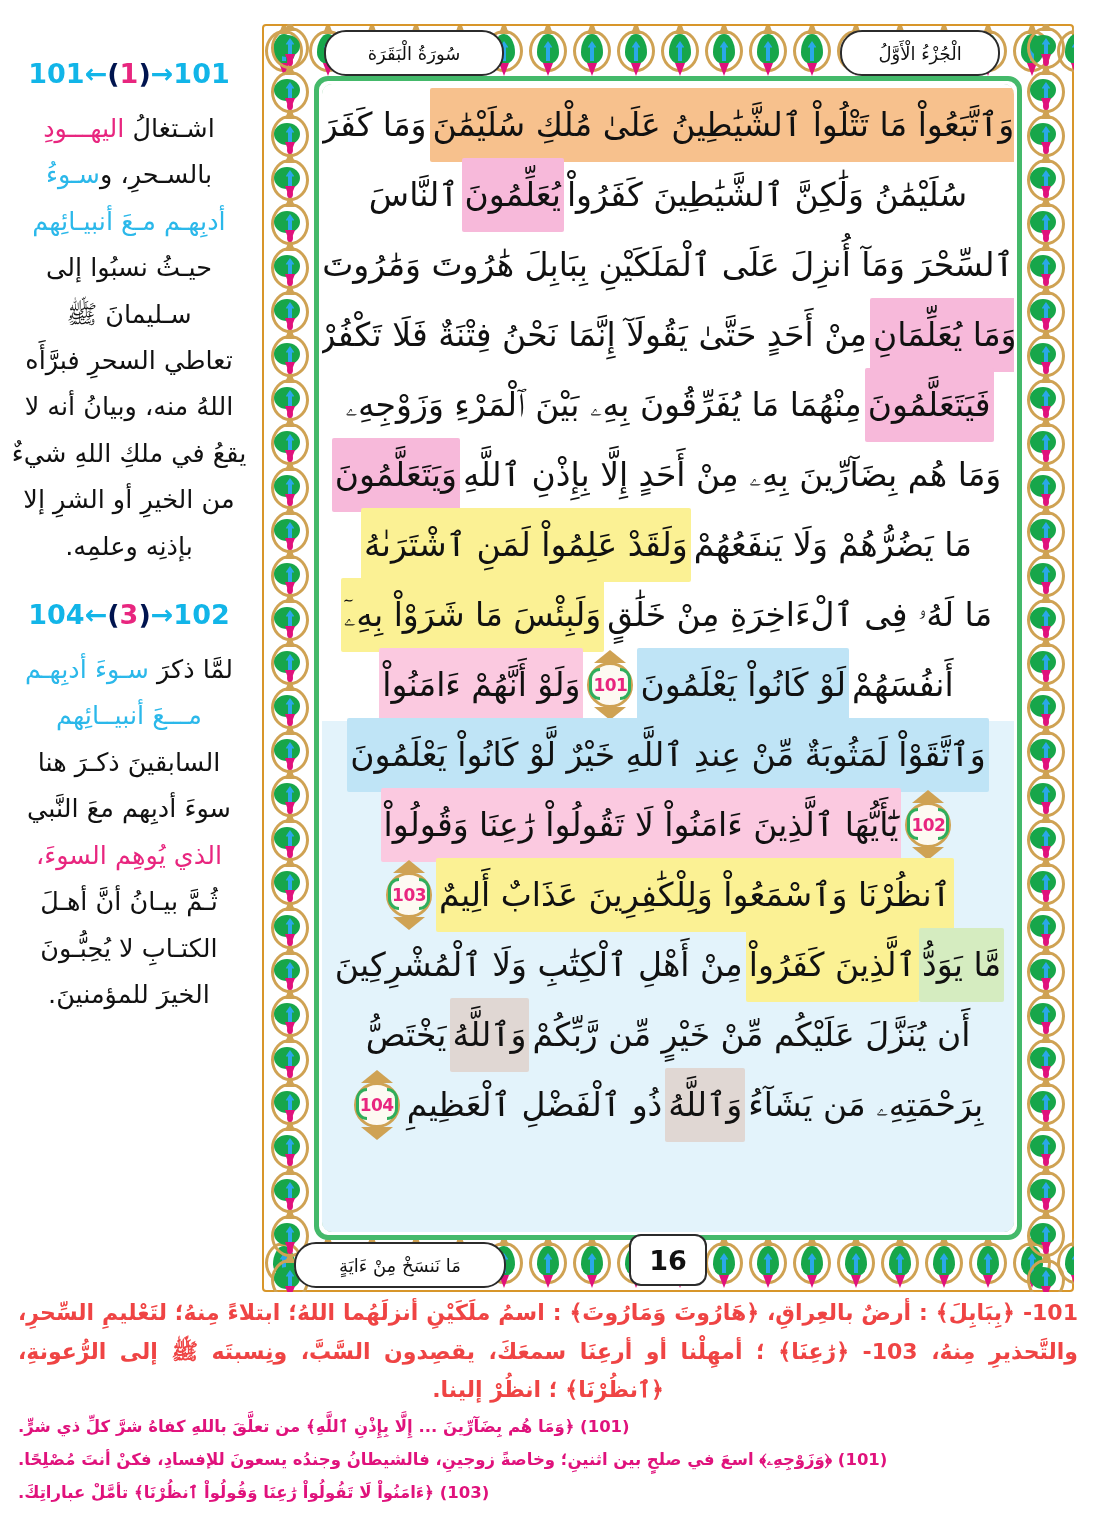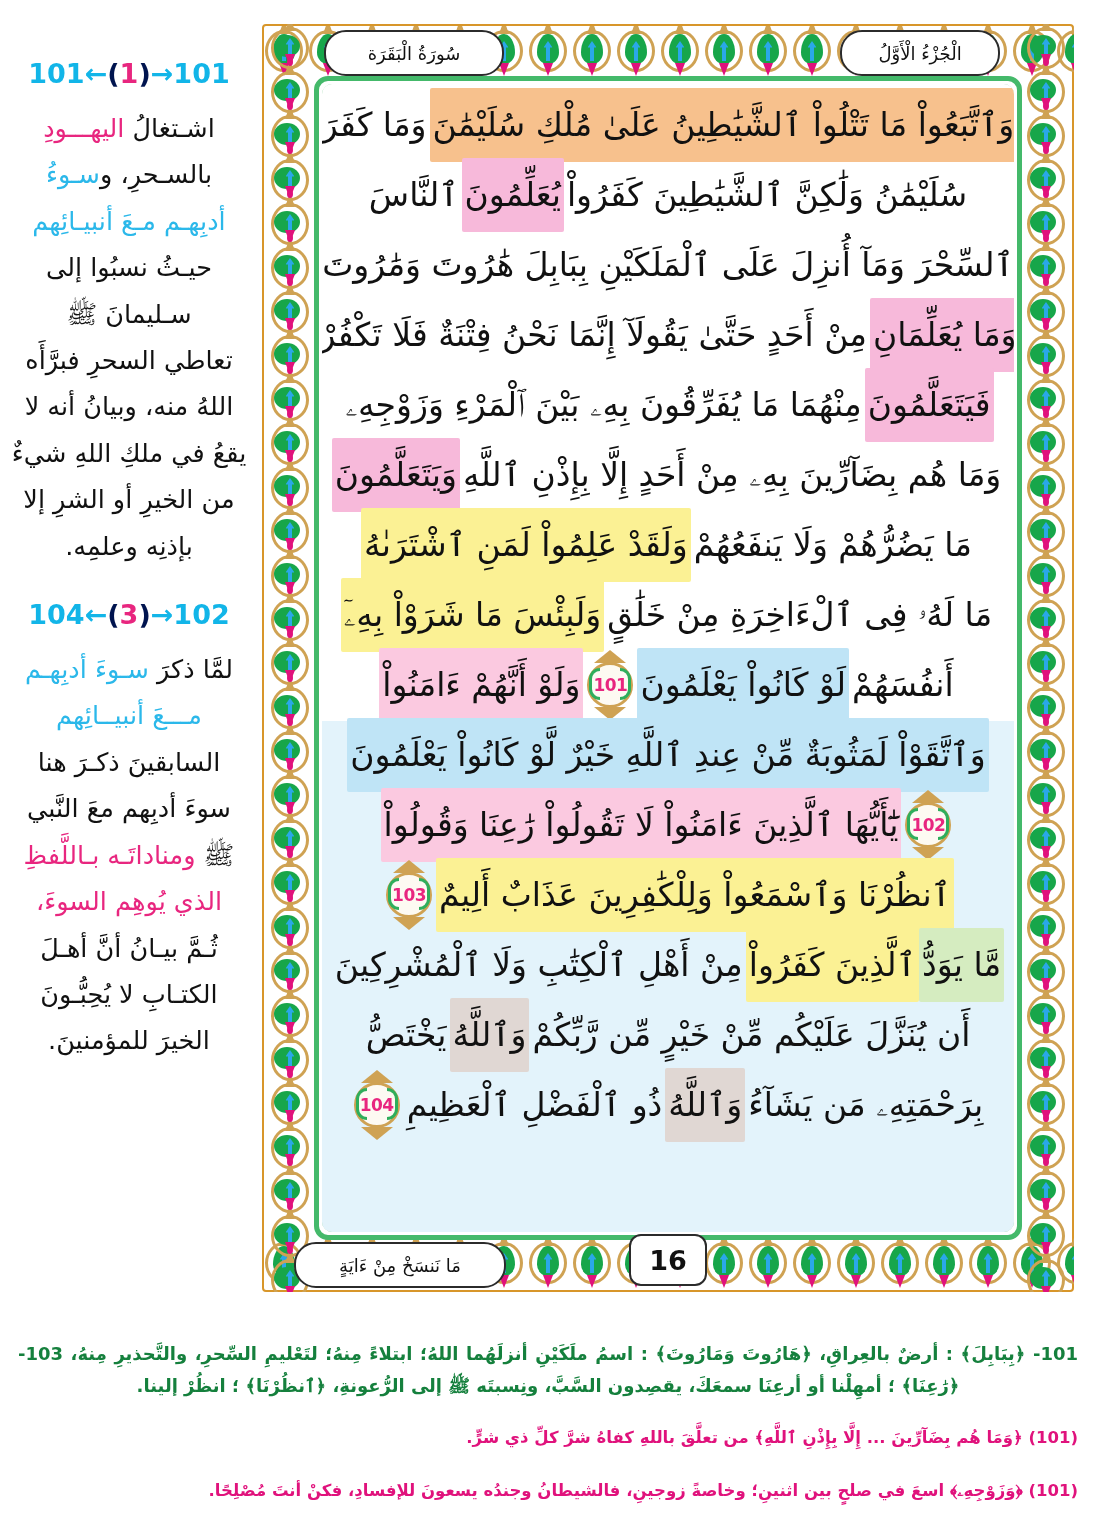--- a/index.html
+++ b/index.html
@@ -172,28 +172,28 @@
     left:50%;transform:translateX(-50%);bottom:6px;width:78px;height:52px;
     border-radius:12px;font-size:27px;font-weight:bold;
   }
 
   
   #notes{
     position:absolute;left:18px;right:18px;top:1294px;
     direction:rtl;text-align:justify;
   }
   .note-cyan{
-    color:#15803d;font-size:18px;line-height:1.75;font-weight:bold;
-    text-align:justify;text-align-last:center;margin-top:44px;
+    color:#ef4444;font-size:22px;line-height:1.75;font-weight:bold;
+    text-align:justify;text-align-last:center;
   }
   .note-pink{
     color:#e0127c;font-size:16.5px;line-height:2.0;font-weight:bold;
     text-align:center;direction:rtl;
   }
-  .note-pink div{text-align:right;margin-top:20px;}
+  .note-pink div{text-align:left;}
 </style>
 </head>
 <body>
 
 <div id="sidebar">
 
   <div class="sb-head">
     <span class="num">101</span><span class="arrow">←</span><span class="par">(</span><span class="cnt">1</span><span class="par">)</span><span class="arrow">→</span><span class="num">101</span>
   </div>
 
@@ -214,21 +214,20 @@
 
   <div class="sb-head second">
     <span class="num">104</span><span class="arrow">←</span><span class="par">(</span><span class="cnt">3</span><span class="par">)</span><span class="arrow">→</span><span class="num">102</span>
   </div>
 
   <div class="sb-block" id="sb-block-2">
       <div class="sb-line"><span class="c-black">لمَّا ذكرَ </span><span class="c-cyan">سـوءَ أدبِهـم</span></div>
       <div class="sb-line"><span class="c-cyan">مـــعَ أنبيــائِهم</span></div>
       <div class="sb-line"><span class="c-black">السابقينَ ذكـرَ هنا</span></div>
       <div class="sb-line"><span class="c-black">سوءَ أدبِهم معَ النَّبي</span></div>
-      <div class="sb-line"><span class="c-black">ﷺ </span><span class="c-pink">ومناداتَـه بـاللَّفظِ</span></div>
       <div class="sb-line"><span class="c-pink">الذي يُوهِم السوءَ،</span></div>
       <div class="sb-line"><span class="c-black">ثُـمَّ بيـانُ أنَّ أهـلَ</span></div>
       <div class="sb-line"><span class="c-black">الكتـابِ لا يُحِبُّـونَ</span></div>
       <div class="sb-line"><span class="c-black">الخيرَ للمؤمنينَ.</span></div>
     </div>
 </div>
 
 <div id="page">
   <div id="frame-outer"></div>
 

